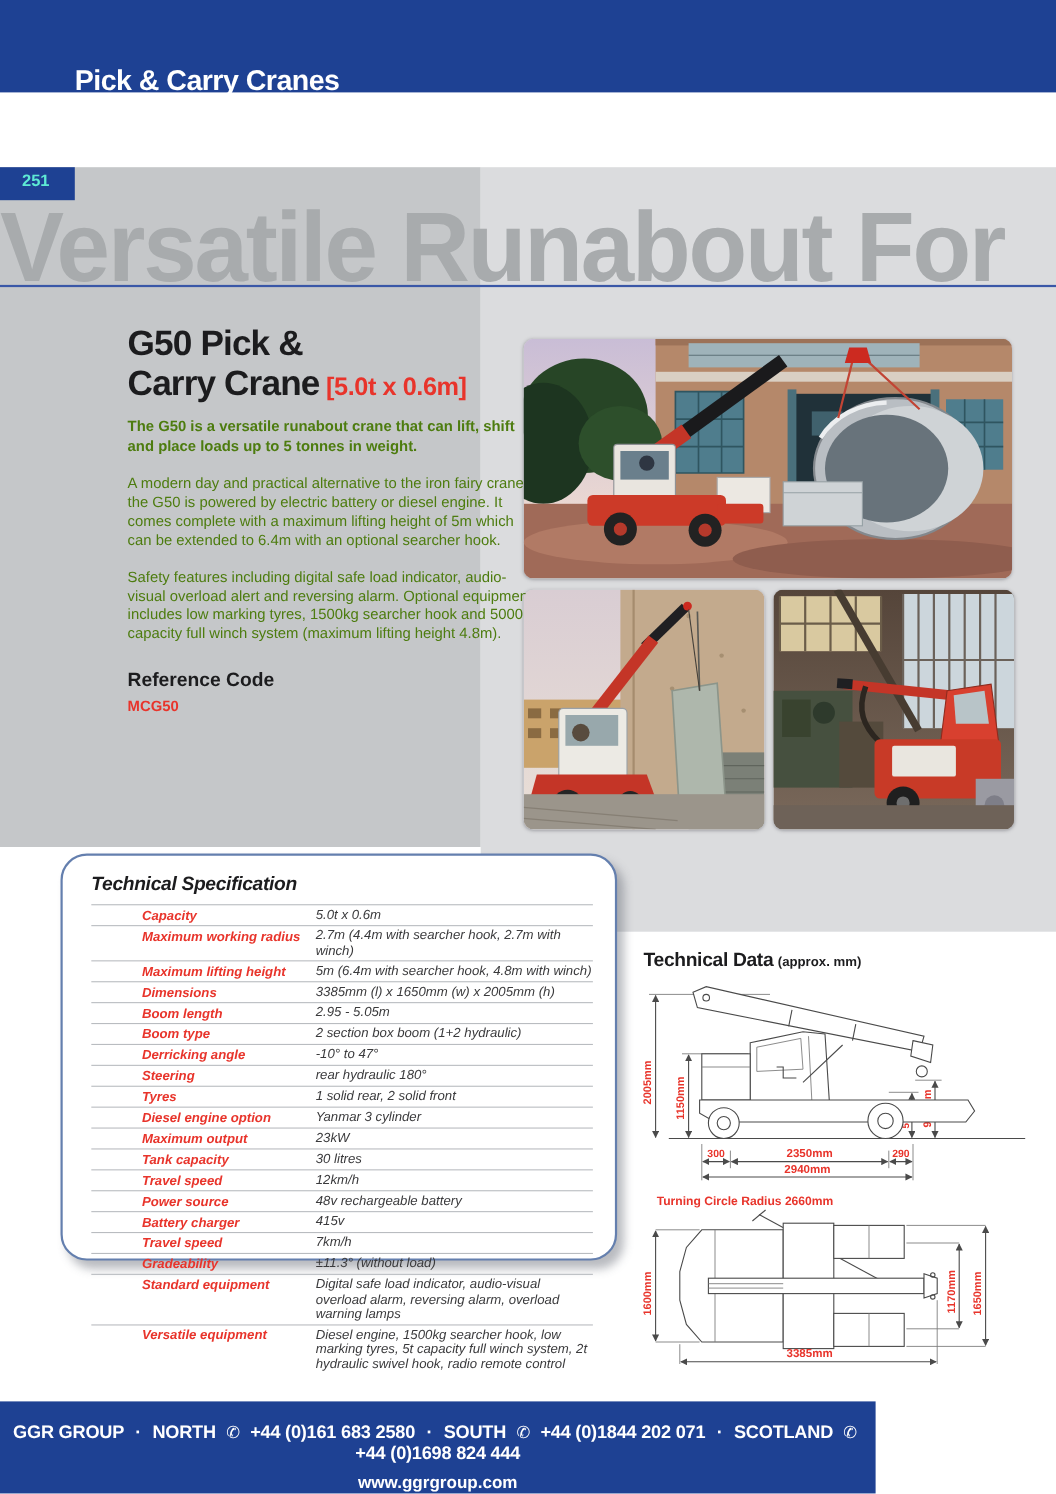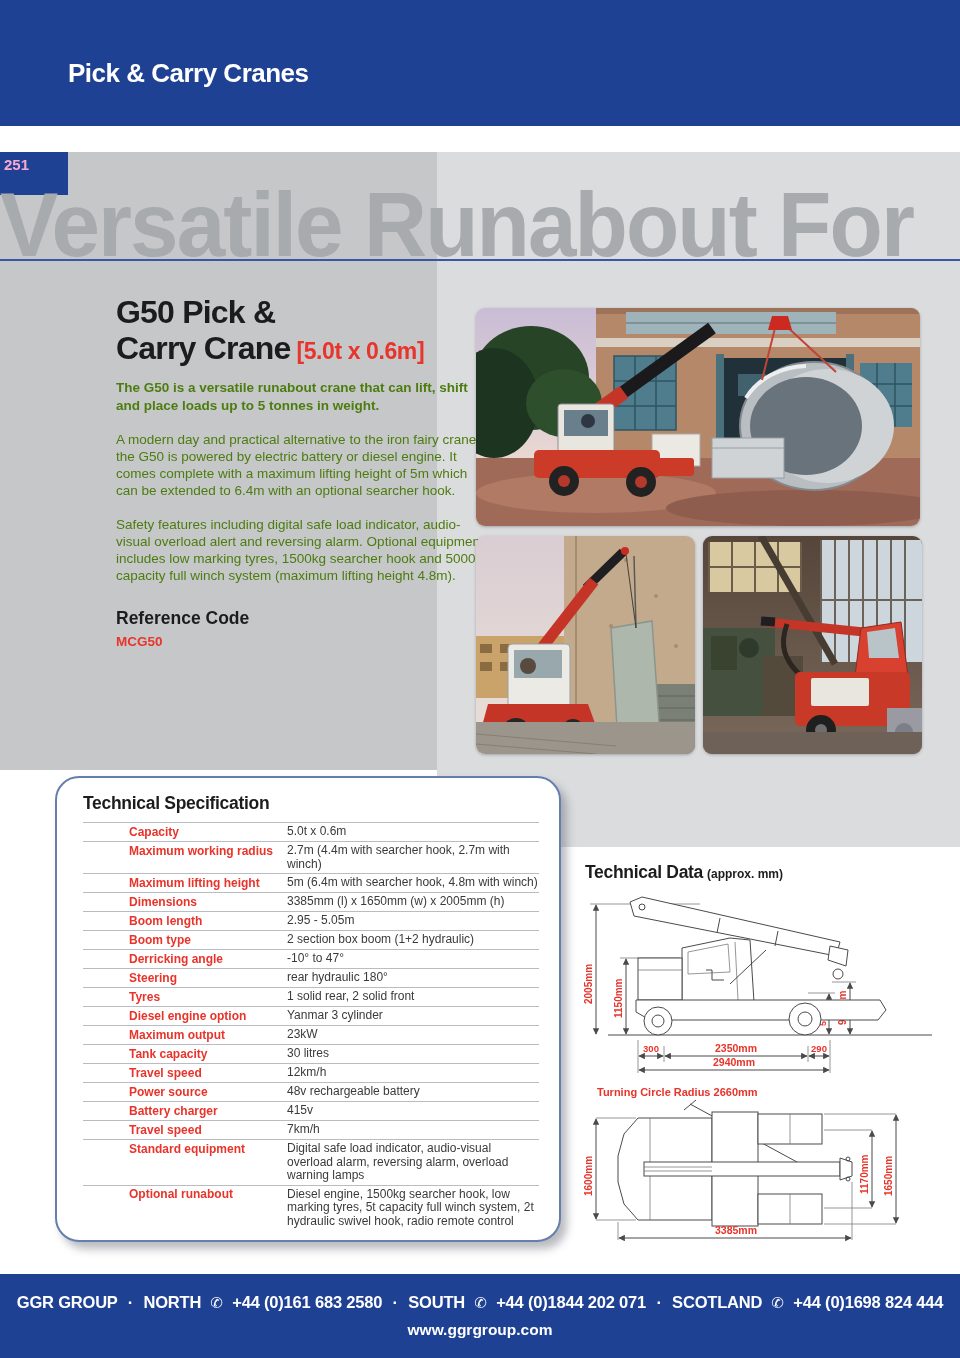--- a/index.html
+++ b/index.html
@@ -1,30 +1,30 @@
 <!DOCTYPE html>
 <html><head>
 <meta charset="utf-8">
 <style>
   * { margin:0; padding:0; box-sizing:border-box; }
   html,body { background:#ffffff; }
   body { font-family:"Liberation Sans","DejaVu Sans",sans-serif; }
   .page { position:relative; width:960px; height:1358px; background:#ffffff; overflow:hidden; margin:0 auto; }
 
   
-  .header { position:absolute; left:0; top:0; width:960px; height:126px; background:#1e4193; }
+  .header { position:absolute; left:0; top:0; width:960px; height:84px; background:#1e4193; }
   .header h1 { position:absolute; left:68px; top:58px; color:#ffffff; font-size:26px; font-weight:bold; letter-spacing:-0.5px; }
 
   
   .gray-left  { position:absolute; left:0;   top:152px; width:437px; height:618px; background:#c5c7c9; }
   .gray-right { position:absolute; left:437px; top:152px; width:523px; height:695px; background:#dbdcde; }
 
   
-  .page-num { position:absolute; left:0; top:152px; width:68px; height:43px; background:#1e4193;
-              color:#f9a8d4; font-weight:bold; font-size:15px; line-height:25px; padding-left:4px; }
+  .page-num { position:absolute; left:0; top:152px; width:68px; height:30px; background:#1e4193;
+              color:#5eead4; font-weight:bold; font-size:15px; line-height:25px; padding-left:20px; }
 
   
   .watermark { position:absolute; left:0; top:180px; width:960px; height:84px; overflow:hidden; }
   .watermark span { display:block; white-space:nowrap; font-size:90px; line-height:90px; font-weight:bold;
                     letter-spacing:-2px; color:#a8abad; transform:scaleX(0.97); transform-origin:left top; }
   .rule-blue { position:absolute; left:0; top:259px; width:960px; height:2px; background:#3a57a7; }
 
   
   .intro { position:absolute; left:68px; top:294px; width:375px; color:#1c1c1e;margin-left:48px; }
   .intro h2 { font-size:32px; line-height:36px; font-weight:bold; letter-spacing:-0.8px; color:#1c1c1e; }
@@ -37,22 +37,22 @@
   .intro .refcode { font-size:13.5px; font-weight:bold; color:#e8342b; margin-top:5px; }
 
   
   .photo { position:absolute; border-radius:9px; overflow:hidden; box-shadow:0 1px 3px rgba(60,60,70,0.35); }
   .photo svg { display:block; }
   .photo1 { left:476px; top:308px; width:444px; height:218px; }
   .photo2 { left:476px; top:536px; width:219px; height:218px; }
   .photo3 { left:703px; top:536px; width:219px; height:218px; }
 
   
-  .specbox { position:absolute; left:55px; top:776px; width:506px; height:466px; background:#ffffff;
-             border:2px solid #647fae; border-radius:24px; box-shadow:6px 7px 9px rgba(100,105,115,0.45); }
+  .specbox { position:absolute; left:55px; top:776px; width:506px; height:370px; background:#ffffff;
+             border:2px solid #647fae; border-radius:24px; box-shadow:6px 7px 9px rgba(100,105,115,0.45);font-style:italic; }
   .specbox h3 { font-size:17.5px; font-weight:bold; color:#1c1c1e; margin:15px 0 0 26px; letter-spacing:-0.3px; }
   .spectable { margin:8px 20px 0 26px; }
   .srow { display:flex; border-top:1px solid #b9bcc0; padding:2px 0 2px 2px; }
   .slabel { width:158px; flex:0 0 158px; font-size:12px; font-weight:bold; color:#e8342b; line-height:13.5px; padding-top:0.5px;margin-left:44px; }
   .sval { flex:1; font-size:12px; color:#3a3a3c; line-height:13.5px; }
 
   
   .td-head { position:absolute; left:585px; top:862px; color:#1c1c1e; }
   .td-head .big { font-size:17.5px; font-weight:bold; letter-spacing:-0.3px; }
   .td-head .small { font-size:12px; font-weight:bold; margin-left:4px; }
@@ -62,21 +62,21 @@
 
   svg text.dim { font-family:"Liberation Sans","DejaVu Sans",sans-serif; font-size:10px; font-weight:bold; fill:#e8342b; }
   svg text.dim.s9 { font-size:9px; }
   svg text.dim.s95 { font-size:9.5px; }
   svg text.dim.s105 { font-size:10.5px; }
   svg .ln { stroke:#4a4a4a; stroke-width:1; fill:none; }
   svg .lnw { stroke:#4a4a4a; stroke-width:1; fill:#ffffff; }
   svg .thin { stroke:#7c7c7c; stroke-width:0.8; fill:none; }
 
   
-  .footer { position:absolute; left:0; top:1274px; width:960px; height:84px; background:#1e4193; color:#fff; text-align:center; }
+  .footer { position:absolute; left:0; top:1274px; width:796px; height:84px; background:#1e4193; color:#fff; text-align:center; }
   .f1 { margin-top:19px; font-size:16.5px; font-weight:bold; letter-spacing:-0.2px; }
   .f1 .sep { margin:0 6px; }
   .f1 .ph { margin:0 5px; font-size:15px; font-weight:normal; }
   .furl { margin-top:9px; font-size:15.5px; font-weight:bold; }
 </style>
 </head>
 <body>
 
 <div class="page">
 
@@ -307,25 +307,29 @@
         </div>
       <div class="srow">
           <div class="slabel">Battery charger</div>
           <div class="sval">415v</div>
         </div>
       <div class="srow">
           <div class="slabel">Travel speed</div>
           <div class="sval">7km/h</div>
         </div>
       <div class="srow">
+          <div class="slabel">Gradeability</div>
+          <div class="sval">±11.3° (without load)</div>
+        </div>
+      <div class="srow">
           <div class="slabel">Standard equipment</div>
           <div class="sval">Digital safe load indicator, audio-visual overload alarm, reversing alarm, overload warning lamps</div>
         </div>
       <div class="srow">
-          <div class="slabel">Optional runabout</div>
+          <div class="slabel">Versatile equipment</div>
           <div class="sval">Diesel engine, 1500kg searcher hook, low marking tyres, 5t capacity full winch system, 2t hydraulic swivel hook, radio remote control</div>
         </div>
     </div>
   </section>
 
   <div class="td-head">
     <span class="big">Technical Data</span><span class="small">(approx. mm)</span>
   </div>
 
   <svg class="sideview" width="360" height="190" viewBox="0 0 360 190">

